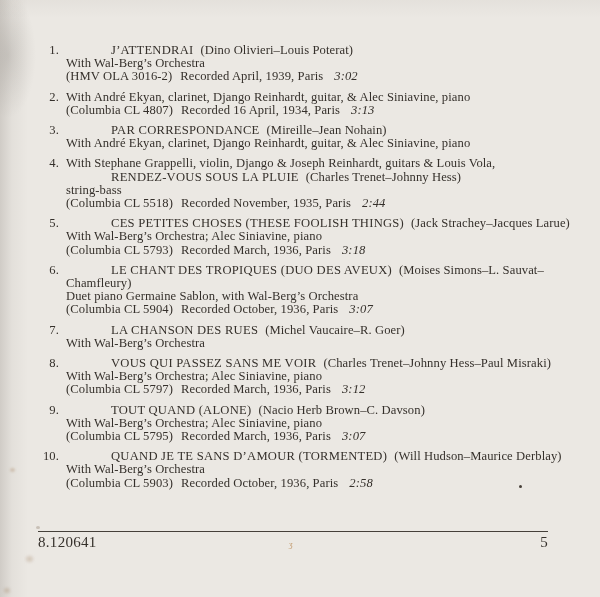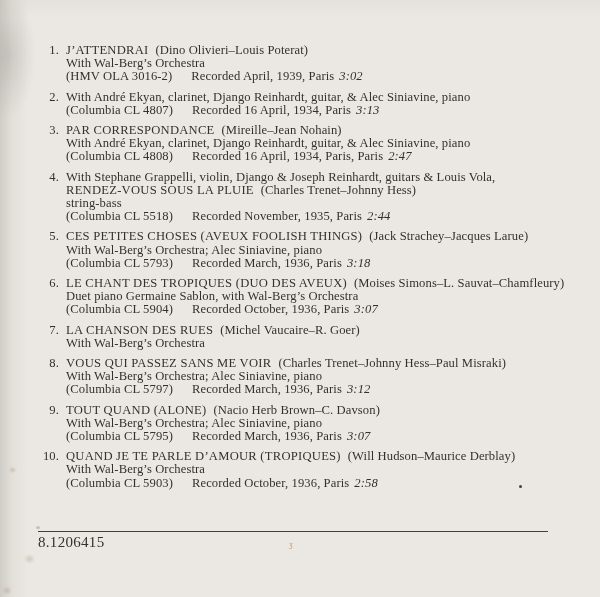--- a/index.html
+++ b/index.html
@@ -48,26 +48,26 @@
     display: flex;
     margin-bottom: 7px;
   }
   .num {
     flex: none;
     width: 21px;
     text-align: right;
     margin-right: 7px;
   }
   .body { flex: 1; }
-  .title { letter-spacing: 0.25px; }
+  .title { letter-spacing: 0.25px; margin-left: 45px; }
   .composers { margin-left: 7px; margin-top: 29px; }
-  .recorded { margin-left: 19px; }
+  .recorded { margin-left: 8px; }
   .duration {
     font-style: italic;
-    margin-left: 5px;
+    margin-left: 11px;
   }
   
   .print-dot {
     position: absolute;
     left: 519px;
     top: 485px;
     width: 3px;
     height: 3px;
     border-radius: 50%;
     background: #474039;
@@ -78,21 +78,21 @@
     right: 52px;
     top: 531px;
     border-top: 1.6px solid #45403a;
   }
   .footer-row {
     position: absolute;
     left: 38px;
     right: 52px;
     top: 534px;
     display: flex;
-    justify-content: flex-start;
+    justify-content: space-between;
     font-size: 15px;
     letter-spacing: 0.3px;
   }
   .center-mark {
     position: absolute;
     left: 289px;
     top: 539px;
     font-size: 9px;
     color: #b98a54;
     opacity: 0.8;
@@ -126,38 +126,37 @@
         <div>With André Ekyan, clarinet, Django Reinhardt, guitar, &amp; Alec Siniavine, piano</div>
         <div><span>(Columbia CL 4807)</span><span class="recorded">Recorded 16 April, 1934, Paris</span><span class="duration">3:13</span></div>
       </div>
     </div>
 
     <div class="track">
       <div class="num">3.</div>
       <div class="body">
         <div><span class="title">PAR CORRESPONDANCE</span><span class="composers">(Mireille–Jean Nohain)</span></div>
         <div>With André Ekyan, clarinet, Django Reinhardt, guitar, &amp; Alec Siniavine, piano</div>
-        <div><span>(Columbia CL 4808)</span><span class="recorded">Recorded 16 April, 1934, Paris, Paris</span><span class="duration">2:47</span></div>
       </div>
     </div>
 
     <div class="track">
       <div class="num">4.</div>
       <div class="body">
         <div>With Stephane Grappelli, violin, Django &amp; Joseph Reinhardt, guitars &amp; Louis Vola,</div>
         <div><span class="title">RENDEZ-VOUS SOUS LA PLUIE</span><span class="composers">(Charles Trenet–Johnny Hess)</span></div>
         <div>string-bass</div>
         <div><span>(Columbia CL 5518)</span><span class="recorded">Recorded November, 1935, Paris</span><span class="duration">2:44</span></div>
       </div>
     </div>
 
     <div class="track">
       <div class="num">5.</div>
       <div class="body">
-        <div><span class="title">CES PETITES CHOSES (AVEUX FOOLISH THINGS)</span><span class="composers">(Jack Strachey–Jacques Larue)</span></div>
+        <div><span class="title">CES PETITES CHOSES (THESE FOOLISH THINGS)</span><span class="composers">(Jack Strachey–Jacques Larue)</span></div>
         <div>With Wal-Berg’s Orchestra; Alec Siniavine, piano</div>
         <div><span>(Columbia CL 5793)</span><span class="recorded">Recorded March, 1936, Paris</span><span class="duration">3:18</span></div>
       </div>
     </div>
 
     <div class="track">
       <div class="num">6.</div>
       <div class="body">
         <div><span class="title">LE CHANT DES TROPIQUES (DUO DES AVEUX)</span><span class="composers">(Moises Simons–L. Sauvat–Chamfleury)</span></div>
         <div>Duet piano Germaine Sablon, with Wal-Berg’s Orchestra</div>
@@ -187,21 +186,21 @@
       <div class="body">
         <div><span class="title">TOUT QUAND (ALONE)</span><span class="composers">(Nacio Herb Brown–C. Davson)</span></div>
         <div>With Wal-Berg’s Orchestra; Alec Siniavine, piano</div>
         <div><span>(Columbia CL 5795)</span><span class="recorded">Recorded March, 1936, Paris</span><span class="duration">3:07</span></div>
       </div>
     </div>
 
     <div class="track">
       <div class="num">10.</div>
       <div class="body">
-        <div><span class="title">QUAND JE TE PARLE D’AMOUR (TROPIQUES)</span><span class="composers">(Will Hudson–Maurice Derblay)</span></div>
+        <div><span class="title">QUAND JE TE SANS D’AMOUR (TORMENTED)</span><span class="composers">(Will Hudson–Maurice Derblay)</span></div>
         <div>With Wal-Berg’s Orchestra</div>
         <div><span>(Columbia CL 5903)</span><span class="recorded">Recorded October, 1936, Paris</span><span class="duration">2:58</span></div>
       </div>
     </div>
 
   </div>
 </div>
 
 <span class="print-dot"></span>
 <div class="footer-rule"></div>

